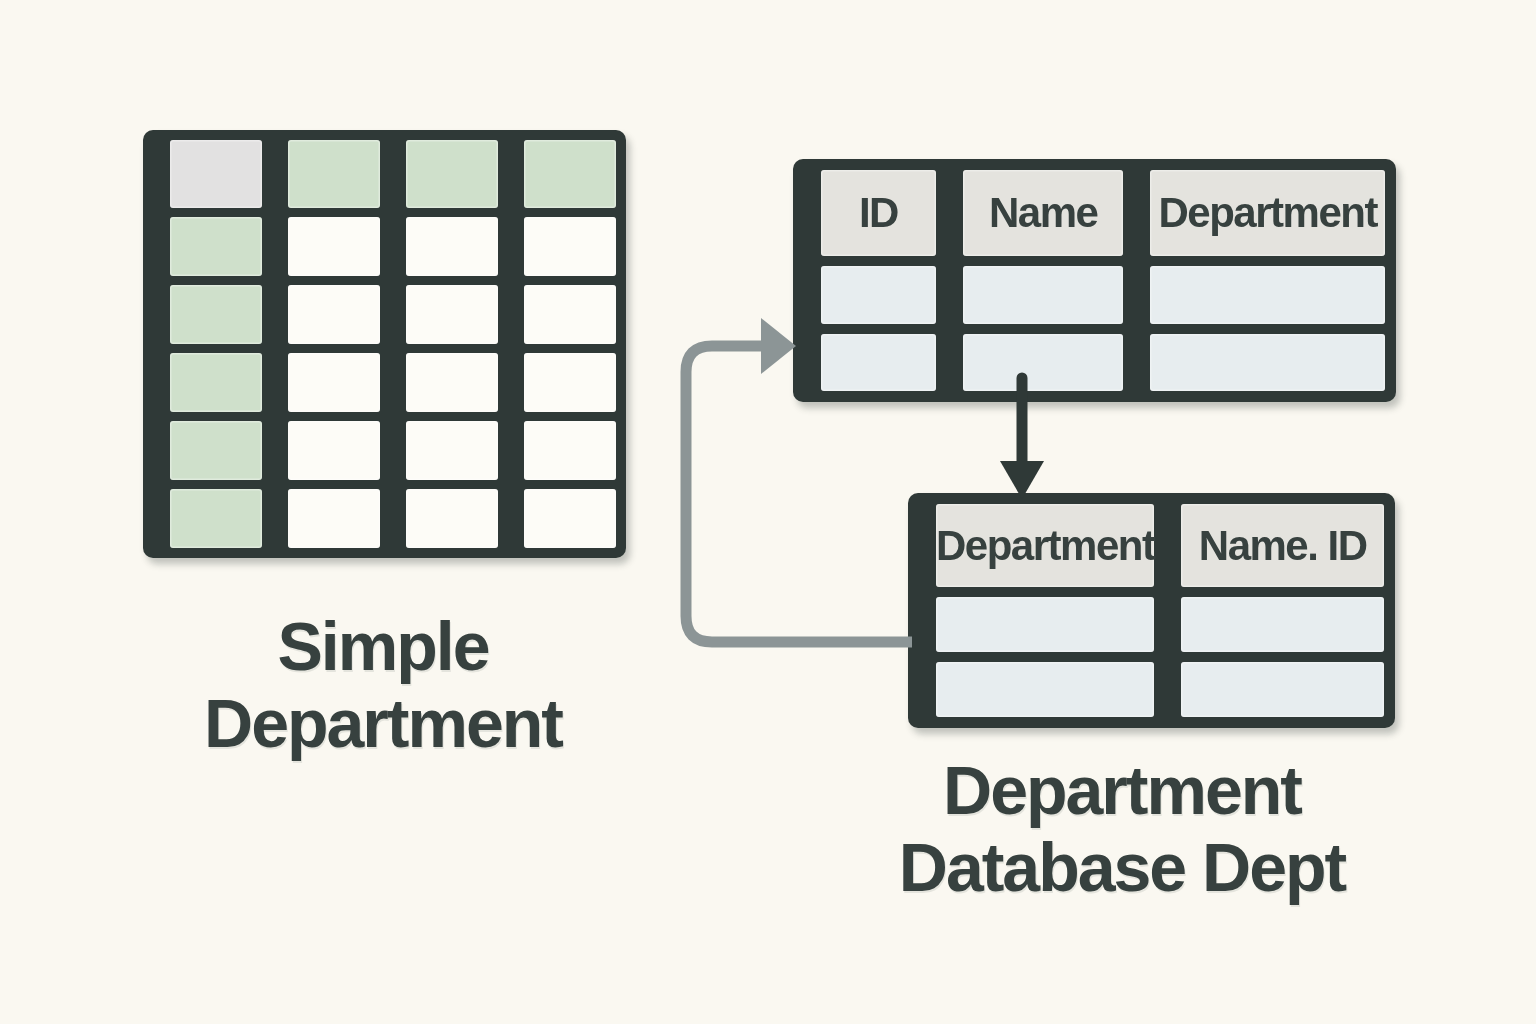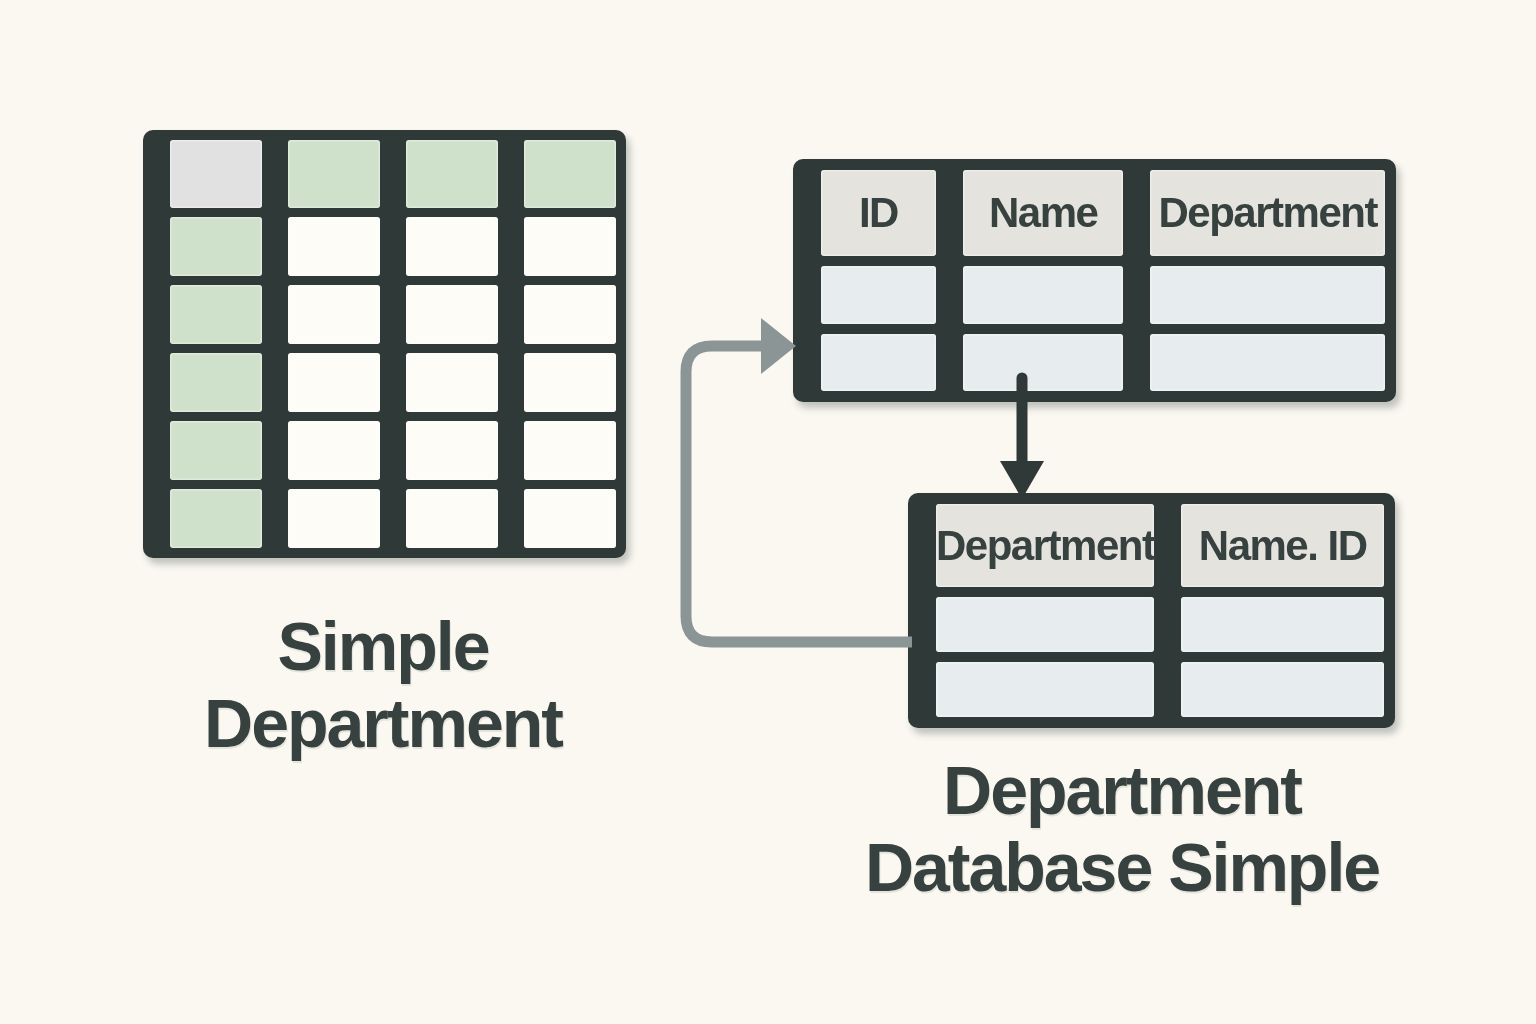--- a/index.html
+++ b/index.html
@@ -127,21 +127,21 @@
       <div class="cell data"></div>
       <div class="cell data"></div>
     </div>
 
   <div class="caption caption-spreadsheet">
     <div>Simple</div>
     <div>Department</div>
   </div>
   <div class="caption caption-relational">
     <div>Department</div>
-    <div>Database Simple</div>
+    <div>Database Dept</div>
   </div>
 
   <svg class="arrows" viewBox="0 0 1536 1024">
 
     <g>
       <path d="M 1022 378 L 1022 464" fill="none" stroke="var(--ink)" stroke-width="11" stroke-linecap="round"></path>
       <path d="M 1000 461 L 1044 461 L 1022 499 Z" fill="var(--ink)"></path>
     </g>
 
     <g>

